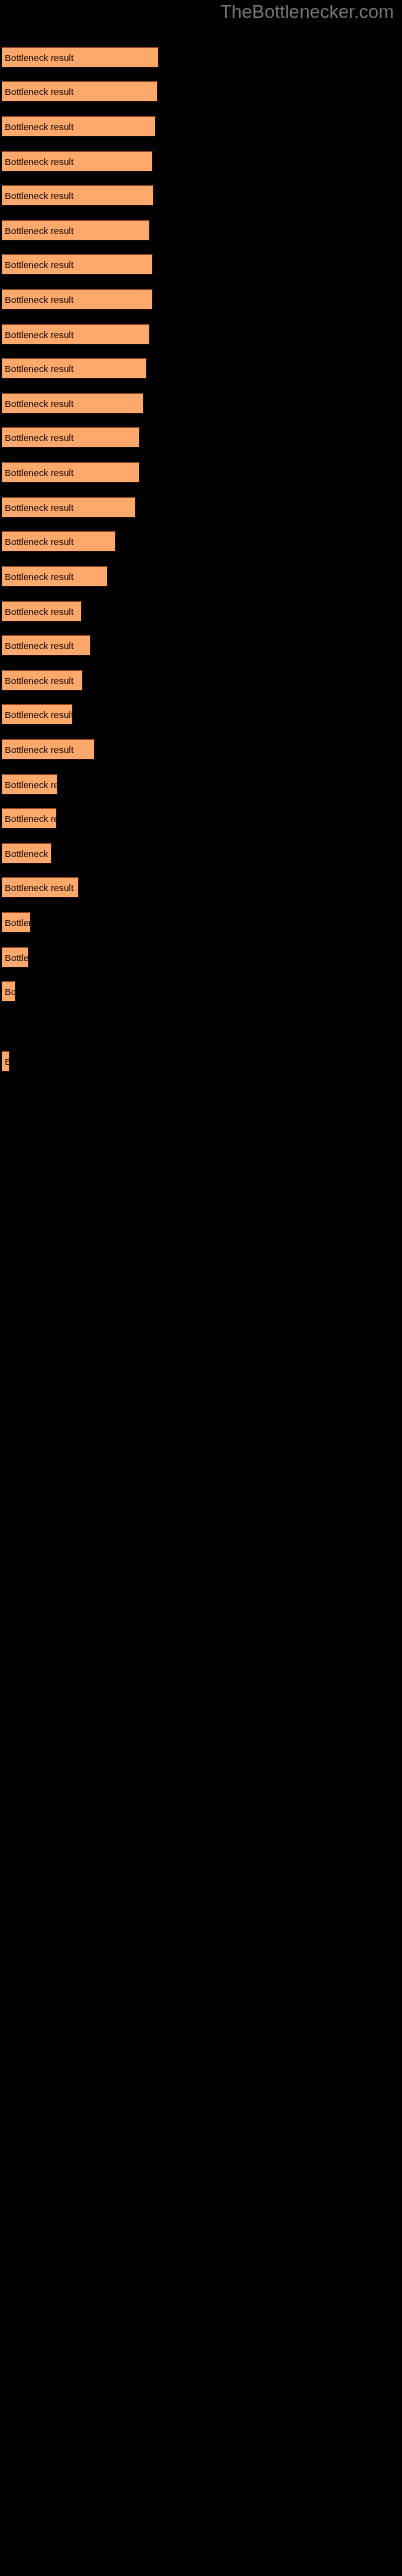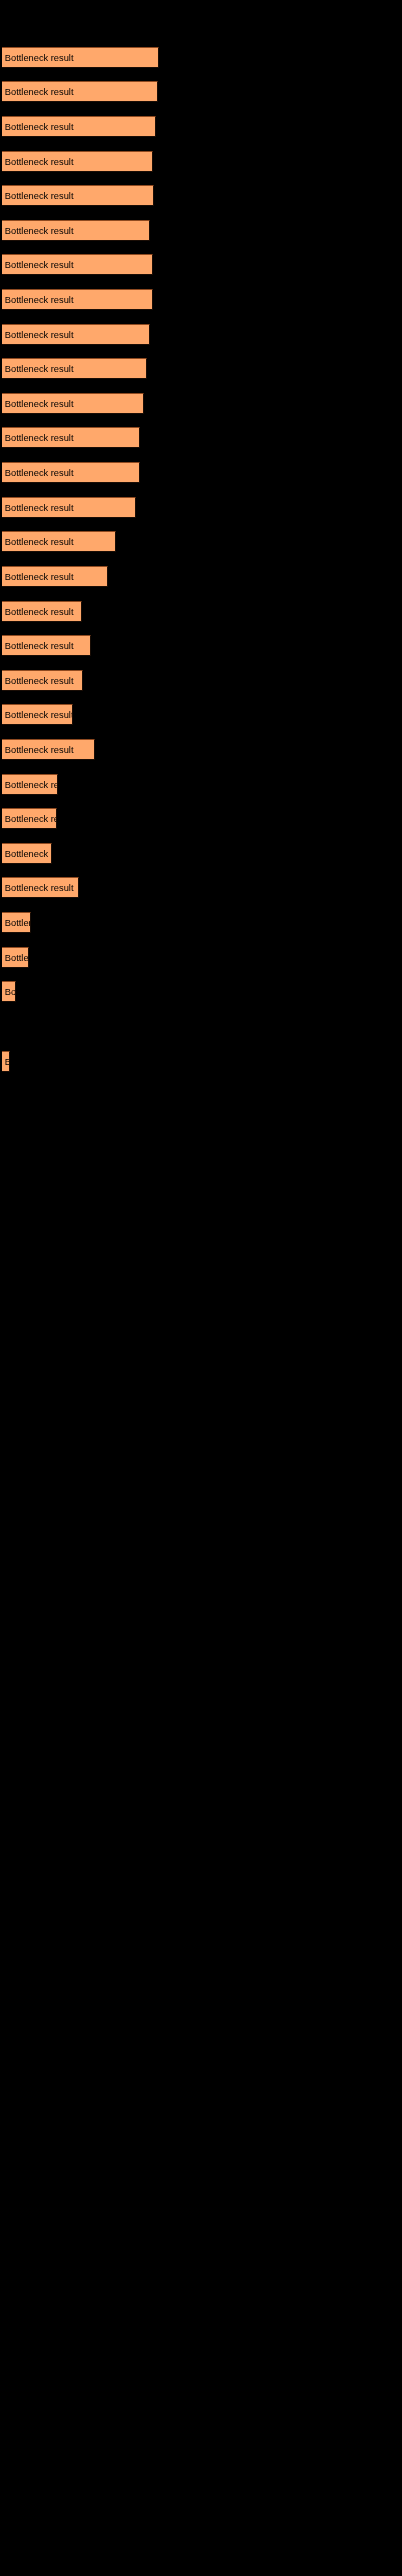--- a/index.html
+++ b/index.html
@@ -83,20 +83,23 @@
     border-right: none;
     border-top: none;
     border-bottom: none;
   }
 </style>
 </head>
 <body>
 
 <div id="page">
 
+  <div id="site-header">
+    <span id="site-title">TheBottlenecker.com</span>
+  </div>
 
   <div id="chart">
       <div class="bar-row" style="top: 47px;">
         <div class="bar" title="Bottleneck result" style="left: 1.6px; width: 157px; height: 21px; background: rgb(255, 168, 107); border-top-color: rgb(143, 74, 32);">
           <span class="bar-label" style="color: rgb(0, 0, 0);">Bottleneck result</span>
         </div>
       </div>
       <div class="bar-row" style="top: 81px;">
         <div class="bar" title="Bottleneck result" style="left: 1.6px; width: 156px; height: 21px; background: rgb(255, 168, 107); border-top-color: rgb(143, 74, 32);">
           <span class="bar-label" style="color: rgb(0, 0, 0);">Bottleneck result</span>

